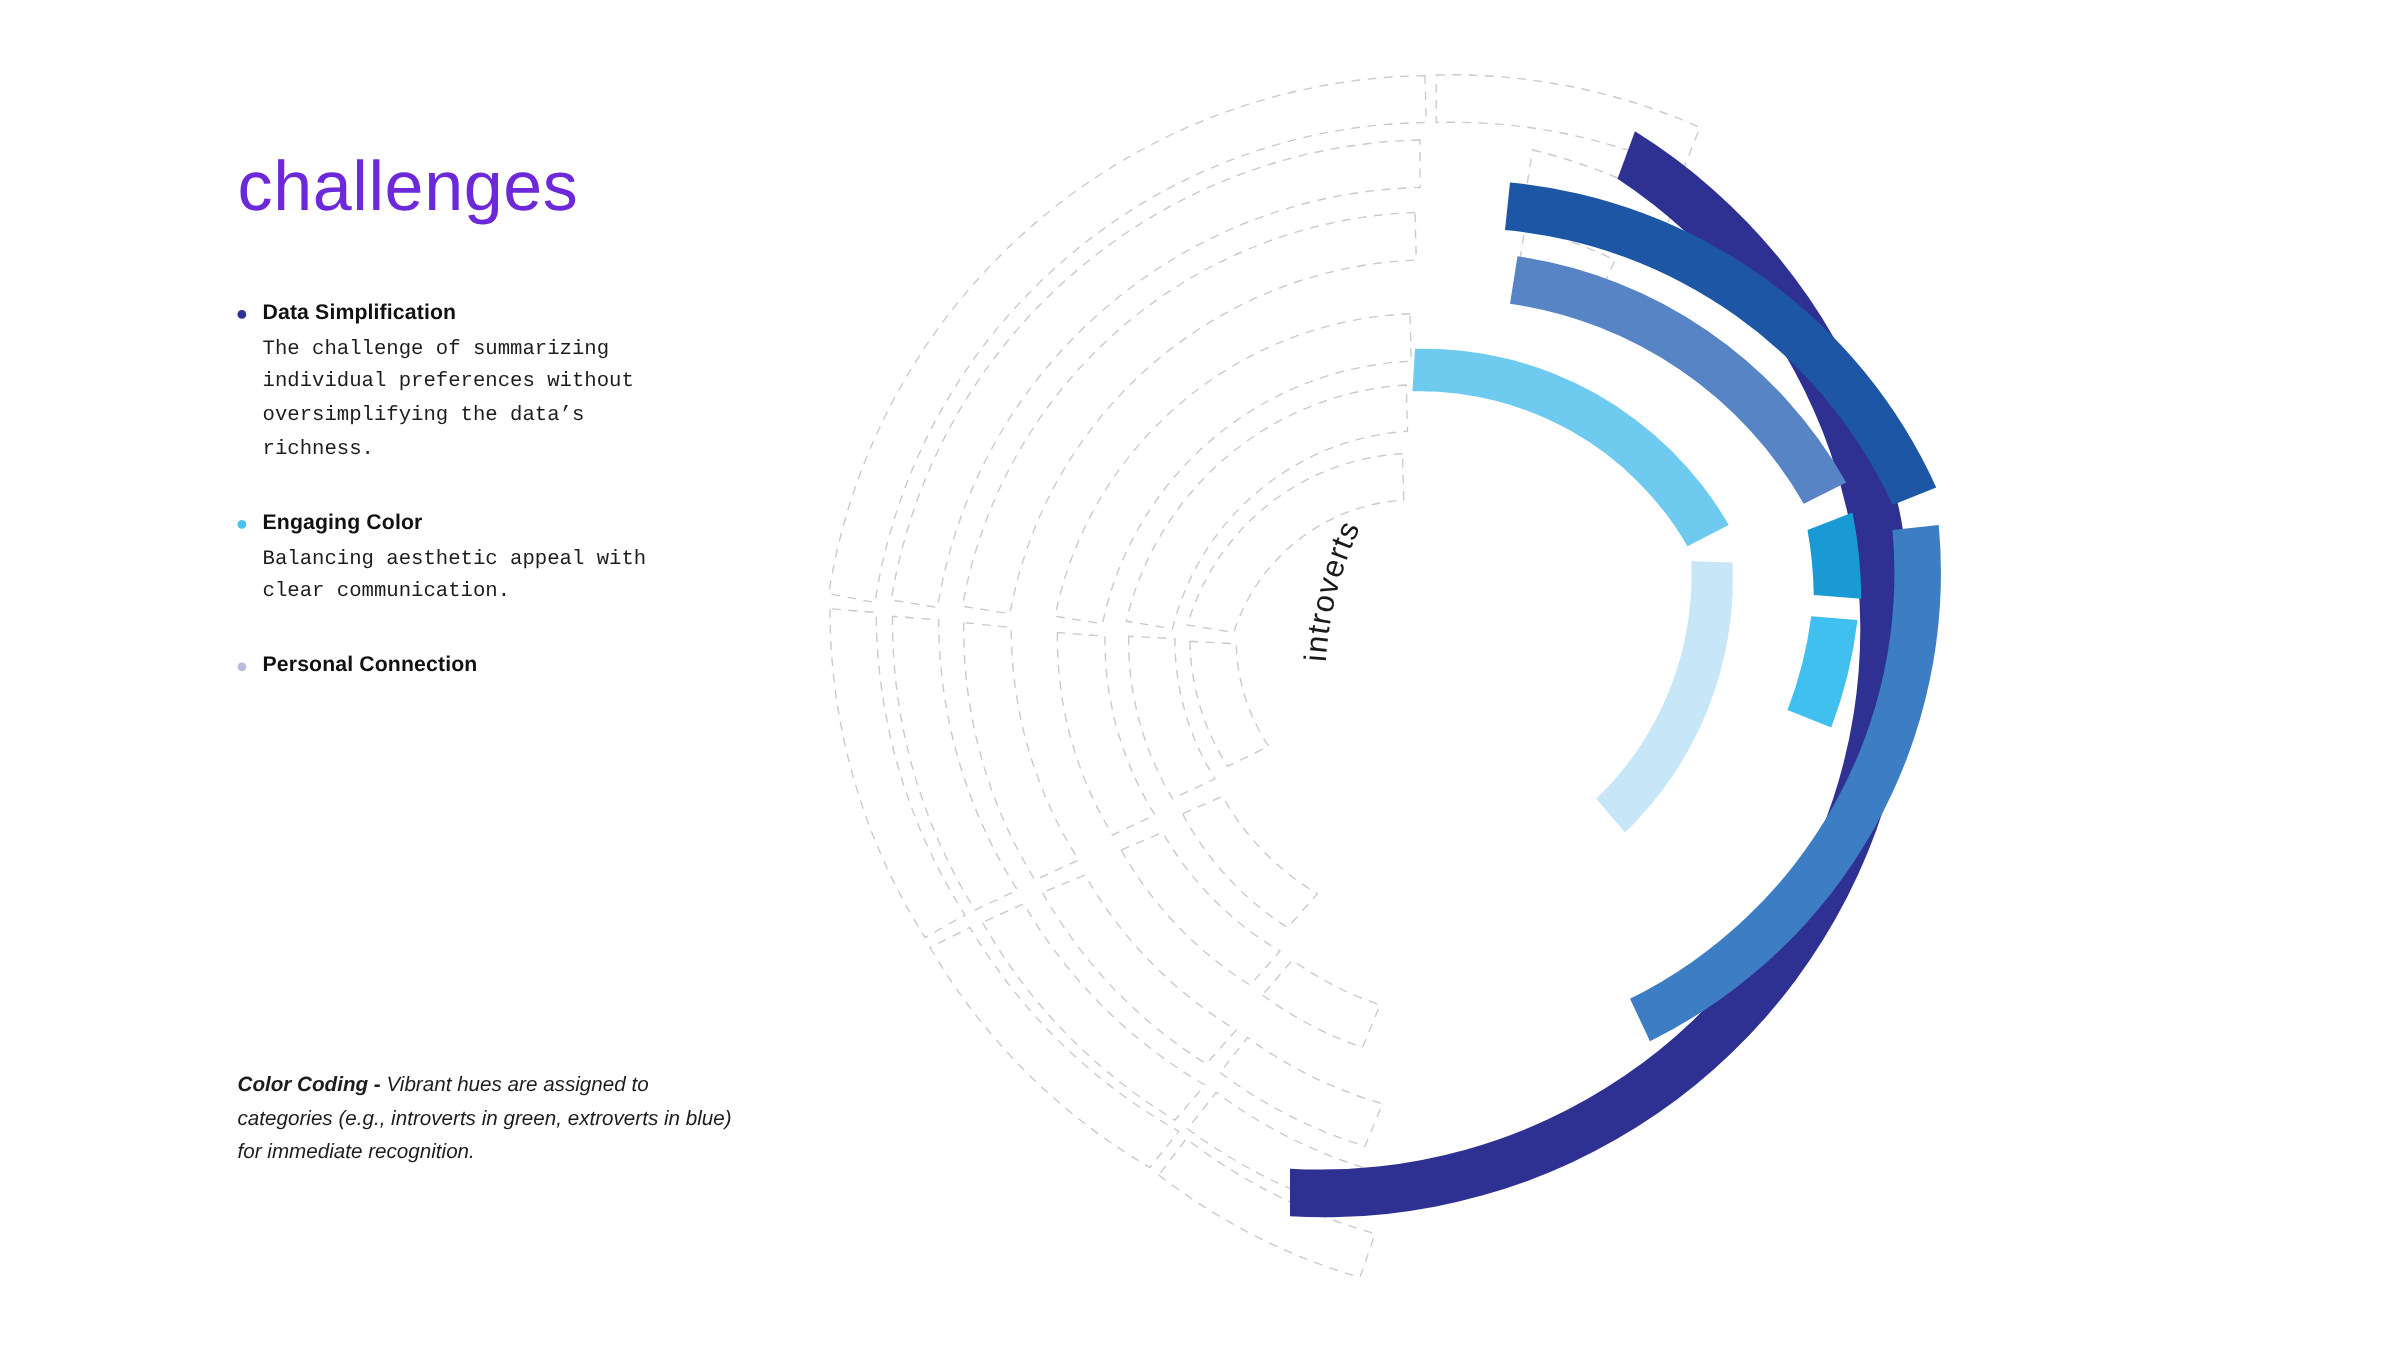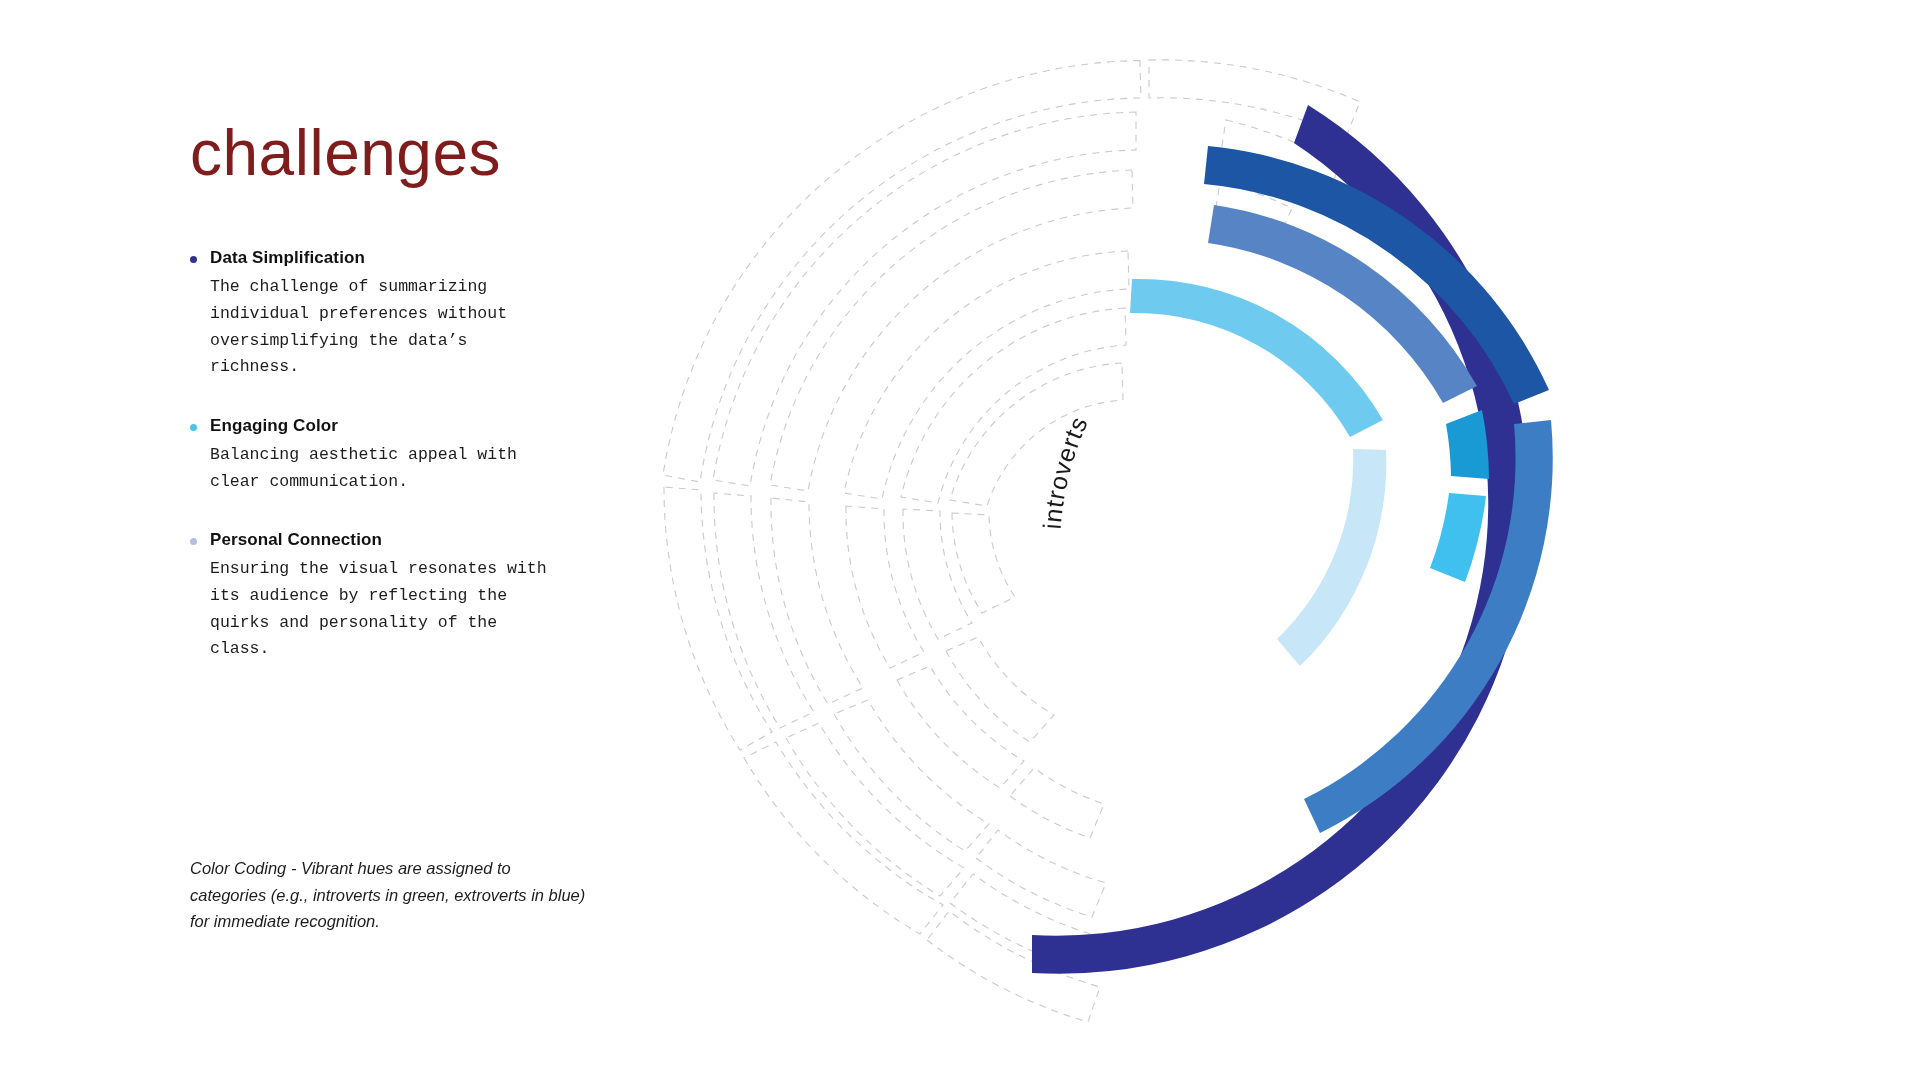--- a/index.html
+++ b/index.html
@@ -24,24 +24,24 @@
 
   
   #left-col {
     position: absolute;
     left: 190px;
     top: 120px;
     width: 420px;
   }
 
   #page-title {
-    font-size: 64px;
+    font-size: 56px;
     font-weight: 200;
     letter-spacing: 0.5px;
-    color: #7f1d1d;
+    color: #6d28d9;
     line-height: 1.05;
     margin: 0 0 60px 0;
     font-family: "Liberation Sans", sans-serif;
     white-space: nowrap;
   }
 
   .bullet-block {
     position: relative;
     margin-bottom: 34px;
     padding-left: 20px;
@@ -79,21 +79,21 @@
     position: absolute;
     left: 190px;
     top: 855px;
     width: 400px;
     font-size: 16.5px;
     font-style: italic;
     color: #1d1d1d;
     line-height: 1.62;
   }
   #color-coding-note .cc-label {
-    font-weight: normal;
+    font-weight: bold;
     font-style: italic;
   }
 
   
   #radial-graphic {
     position: absolute;
     left: 620px;
     top: -10px;
     width: 1300px;
     height: 1090px;
@@ -124,21 +124,20 @@
 
     <div class="bullet-block">
       <span class="bullet-dot" style="background:#4cc3ef"></span>
       <p class="bullet-heading">Engaging Color</p>
       <p class="bullet-body">Balancing aesthetic appeal with clear communication.</p>
     </div>
 
     <div class="bullet-block">
       <span class="bullet-dot" style="background:#b8bde0"></span>
       <p class="bullet-heading">Personal Connection</p>
-      <p class="bullet-body">Ensuring the visual resonates with its audience by reflecting the quirks and personality of the class.</p>
     </div>
 
   </div>
 
   <div id="color-coding-note"><span class="cc-label">Color Coding -</span><span> Vibrant hues are assigned to categories (e.g., introverts in green, extroverts in blue) for immediate recognition.</span></div>
 
   <div id="radial-graphic">
     <svg width="1300" height="1090" viewBox="0 0 1300 1090" xmlns="http://www.w3.org/2000/svg">
       <defs>
         <path id="introverts-path" d="M 440 560 A 300 300 0 0 1 540 335" fill="none"></path>

